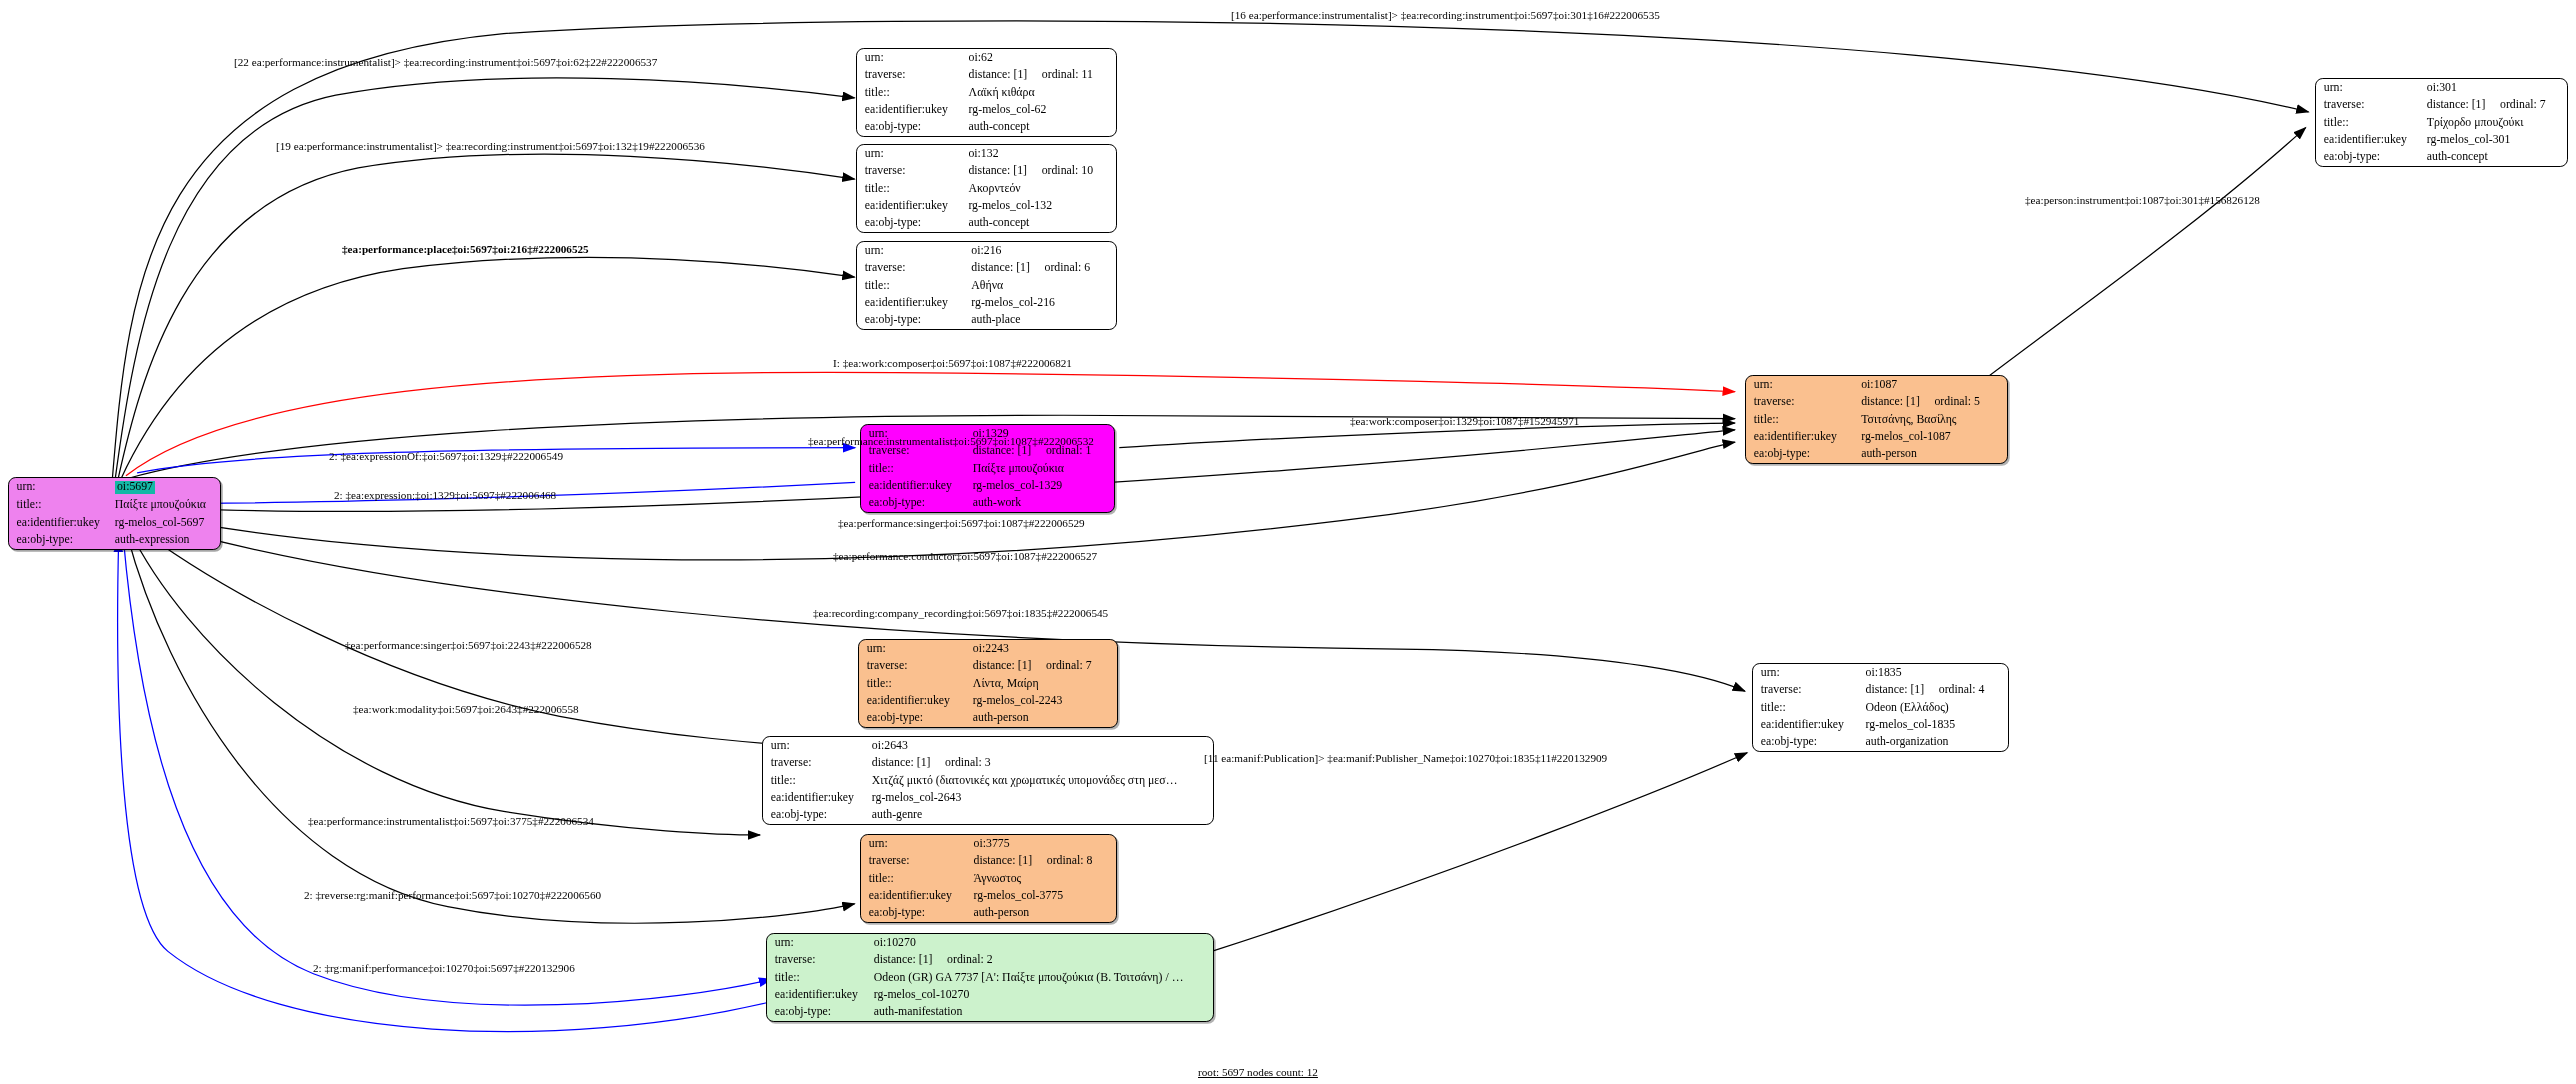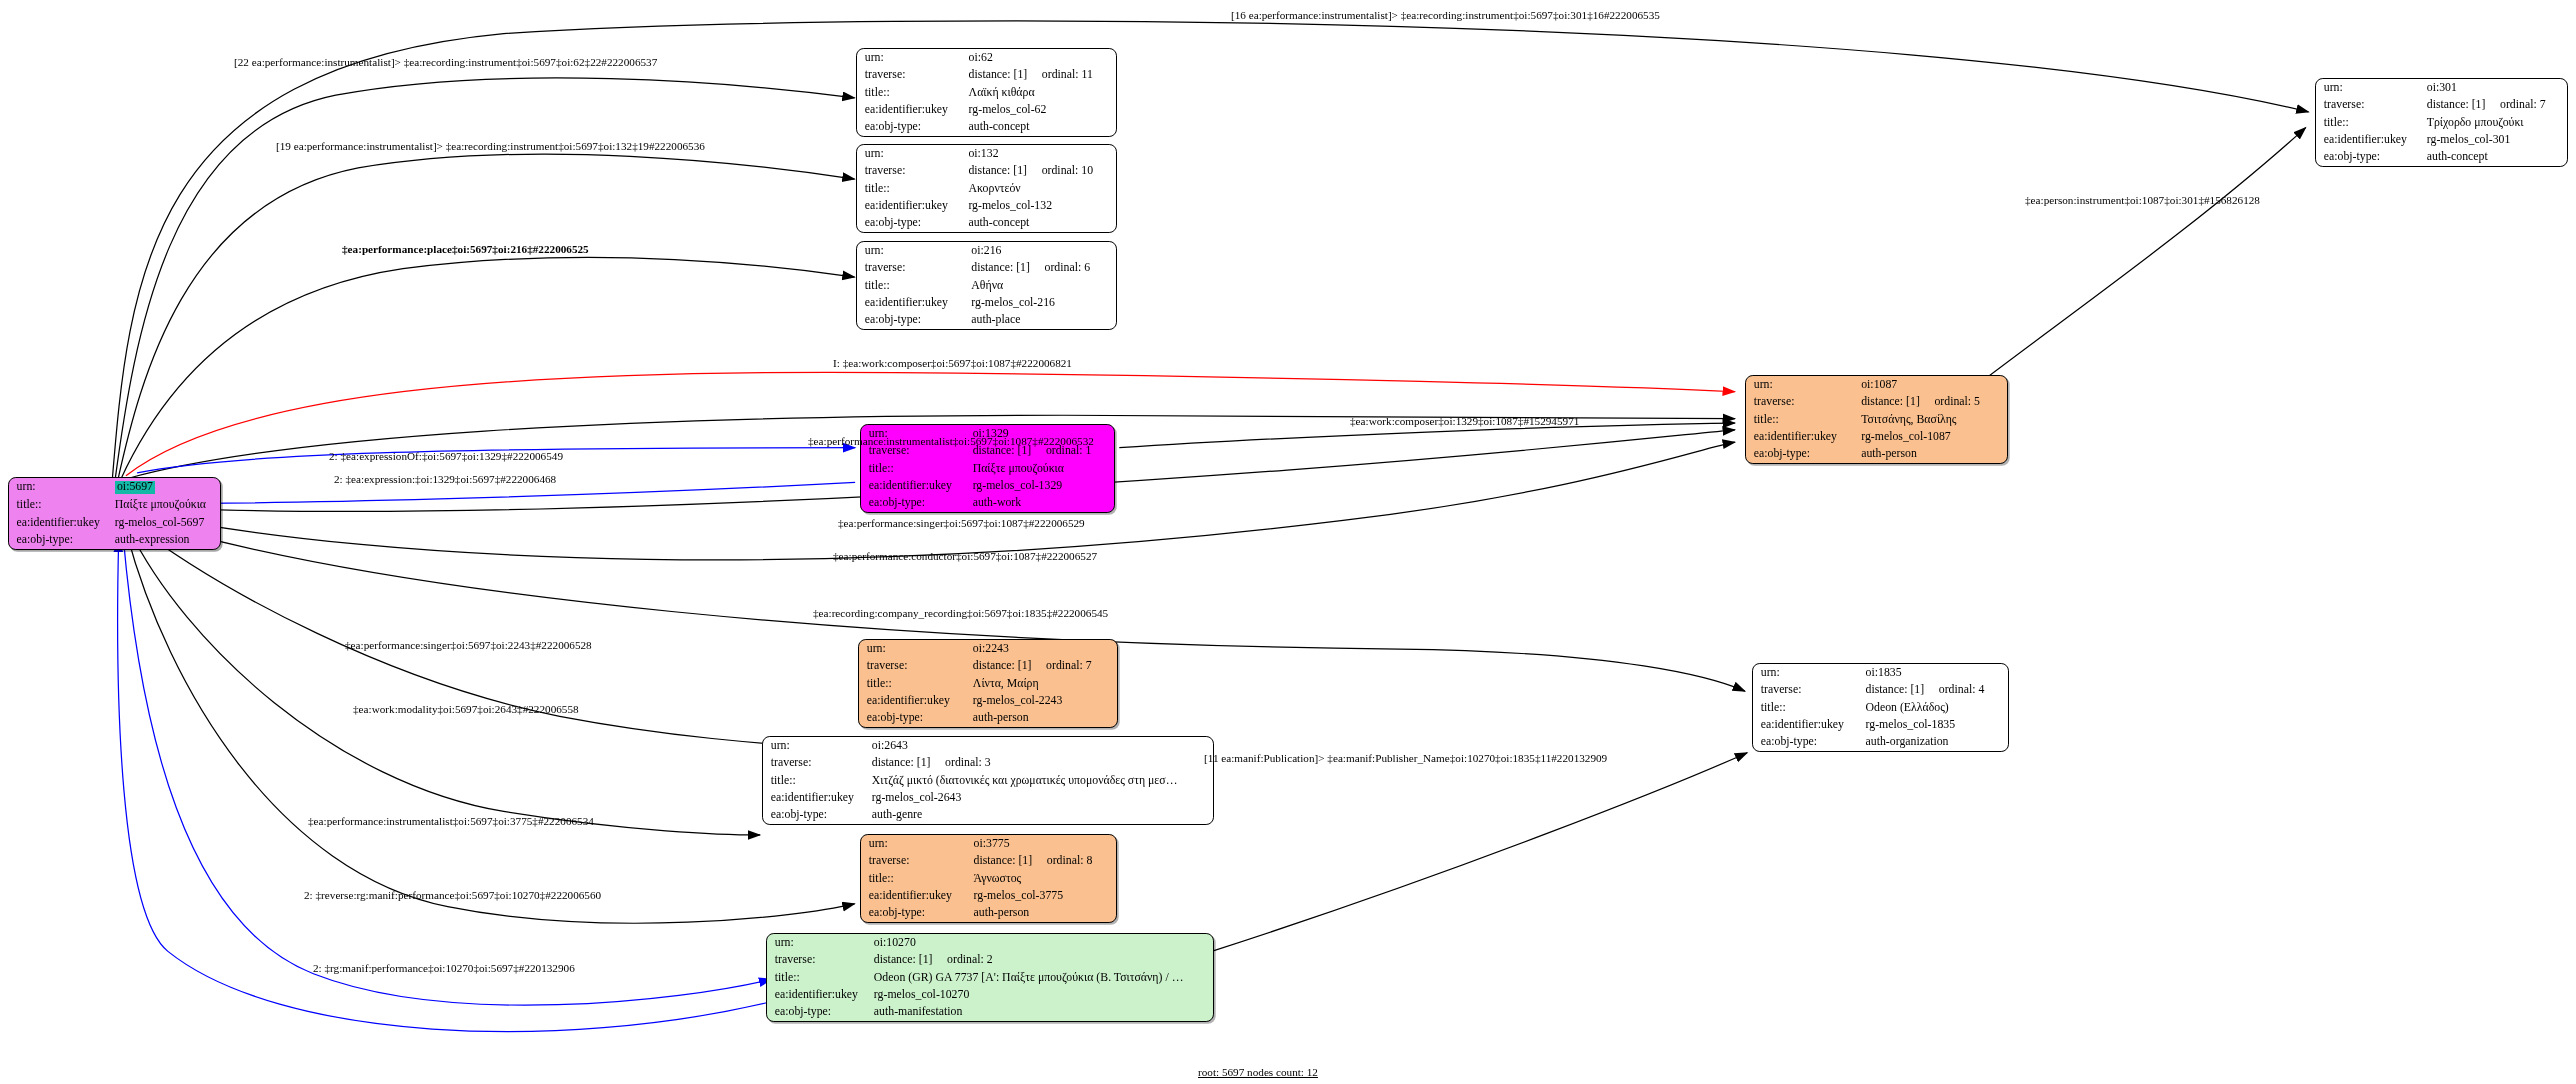--- a/index.html
+++ b/index.html
@@ -391,21 +391,21 @@
 
   <div class="elabel" style="left:1231px;top:9.5px;">[16 ea:performance:instrumentalist]&gt; ‡ea:recording:instrument‡oi:5697‡oi:301‡16#222006535</div>
   <div class="elabel" style="left:234px;top:57px;">[22 ea:performance:instrumentalist]&gt; ‡ea:recording:instrument‡oi:5697‡oi:62‡22#222006537</div>
   <div class="elabel" style="left:236px;top:141px;padding-left:40px;">[19 ea:performance:instrumentalist]&gt; ‡ea:recording:instrument‡oi:5697‡oi:132‡19#222006536</div>
   <div class="elabel" style="left:342px;top:244px;font-weight:bold;">‡ea:performance:place‡oi:5697‡oi:216‡#222006525</div>
   <div class="elabel" style="left:2025px;top:195px;">‡ea:person:instrument‡oi:1087‡oi:301‡#156826128</div>
   <div class="elabel" style="left:833px;top:358px;">I: ‡ea:work:composer‡oi:5697‡oi:1087‡#222006821</div>
   <div class="elabel" style="left:808px;top:396px;margin-top:40px;">‡ea:performance:instrumentalist‡oi:5697‡oi:1087‡#222006532</div>
   <div class="elabel" style="left:1350px;top:416px;">‡ea:work:composer‡oi:1329‡oi:1087‡#152945971</div>
   <div class="elabel" style="left:329px;top:451px;">2: ‡ea:expressionOf:‡oi:5697‡oi:1329‡#222006549</div>
-  <div class="elabel" style="left:334px;top:474px;font-family:Liberation Serif, serif;">2: ‡ea:expression:‡oi:1329‡oi:5697‡#222006468</div>
+  <div class="elabel" style="left:334px;top:490px;font-family:Liberation Serif, serif;">2: ‡ea:expression:‡oi:1329‡oi:5697‡#222006468</div>
   <div class="elabel" style="left:838px;top:518px;">‡ea:performance:singer‡oi:5697‡oi:1087‡#222006529</div>
   <div class="elabel" style="left:833px;top:551px;">‡ea:performance:conductor‡oi:5697‡oi:1087‡#222006527</div>
   <div class="elabel" style="left:813px;top:608px;">‡ea:recording:company_recording‡oi:5697‡oi:1835‡#222006545</div>
   <div class="elabel" style="left:345px;top:640px;">‡ea:performance:singer‡oi:5697‡oi:2243‡#222006528</div>
   <div class="elabel" style="left:353px;top:704px;">‡ea:work:modality‡oi:5697‡oi:2643‡#222006558</div>
   <div class="elabel" style="left:308px;top:816px;">‡ea:performance:instrumentalist‡oi:5697‡oi:3775‡#222006534</div>
   <div class="elabel" style="left:304px;top:890px;">2: ‡reverse:rg:manif:performance‡oi:5697‡oi:10270‡#222006560</div>
   <div class="elabel" style="left:313px;top:963px;">2: ‡rg:manif:performance‡oi:10270‡oi:5697‡#220132906</div>
   <div class="elabel" style="left:1204px;top:753px;">[11 ea:manif:Publication]&gt; ‡ea:manif:Publisher_Name‡oi:10270‡oi:1835‡11#220132909</div>
 

